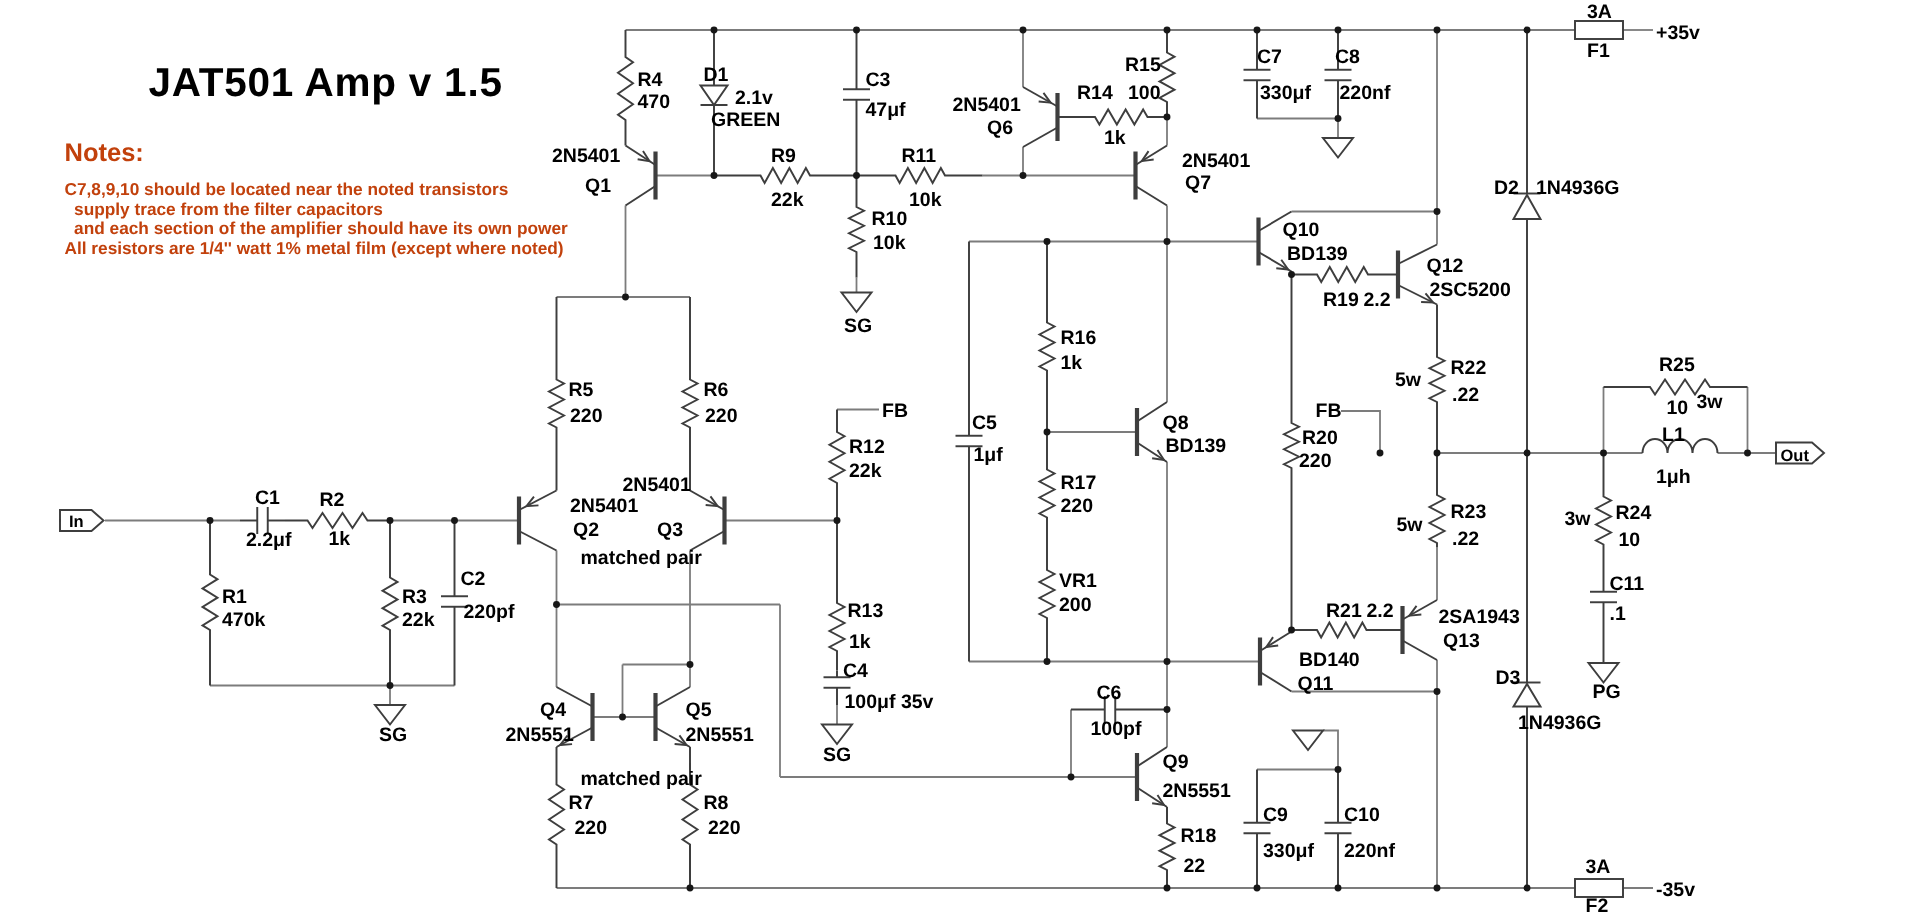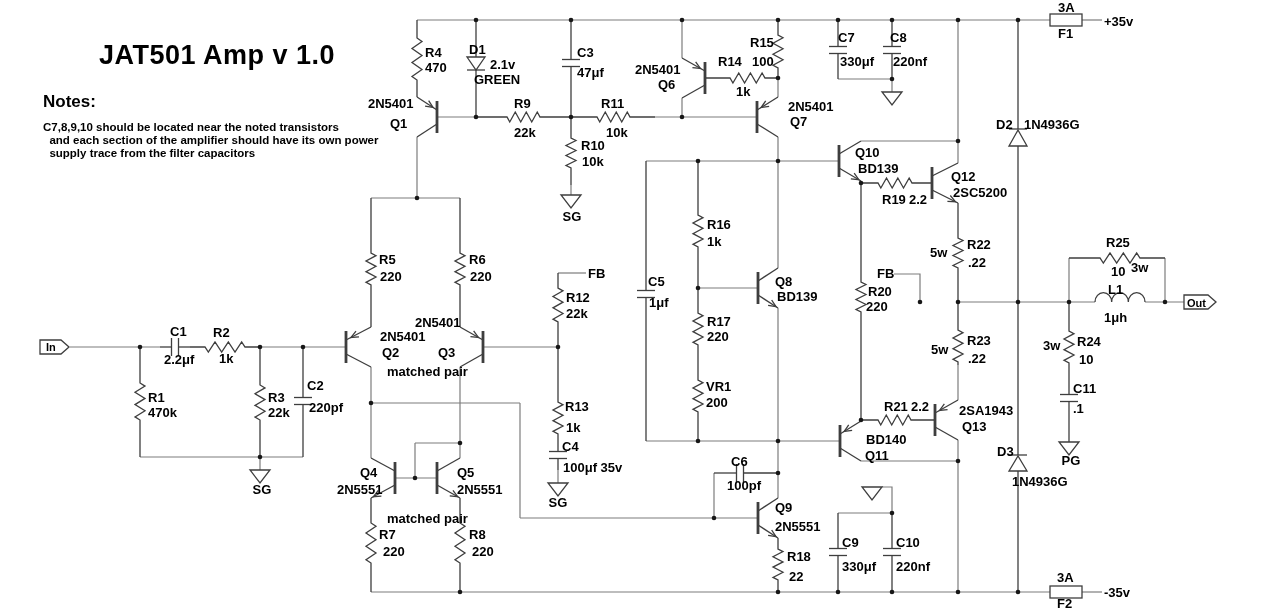--- a/index.html
+++ b/index.html
@@ -6,34 +6,35 @@
   body{width:1280px;height:613px;position:relative;overflow:hidden;
        font-family:"Liberation Sans",sans-serif}
   #schematic{position:absolute;left:0;top:0}
   .w{fill:none;stroke:#7c7c7c;stroke-width:1.2}
   .s{fill:none;stroke:#3e3e3e;stroke-width:1.3;stroke-linejoin:miter;stroke-linecap:butt}
   .bar{fill:none;stroke:#3e3e3e;stroke-width:2.8}
   .wh{fill:#ffffff;stroke:#3e3e3e;stroke-width:1.3}
   .lbl{font-family:"Liberation Sans",sans-serif;font-weight:700;fill:#000}
   .title{position:absolute;left:99px;top:40px;font:700 27px "Liberation Sans",sans-serif;
          letter-spacing:.5px;color:#000}
-  .notes{position:absolute;left:43px;top:92px;color:#000000}
+  .notes{position:absolute;left:43px;top:92px;color:#c2410c}
   .notes-h{font:700 17px "Liberation Sans",sans-serif;margin:0 0 9px 0}
   .note{font:700 11.5px "Liberation Sans",sans-serif;line-height:13px;white-space:pre}
 </style>
 </head>
 <body>
 
-<div class="title">JAT501 Amp  v 1.0</div>
+<div class="title">JAT501 Amp  v 1.5</div>
 
 <div class="notes">
   <div class="notes-h">Notes:</div>
   <div class="note">C7,8,9,10 should be located near the noted transistors</div>
+  <div class="note">  supply trace from the filter capacitors</div>
   <div class="note">  and each section of the amplifier should have its own power</div>
-  <div class="note">  supply trace from the filter capacitors</div>
+  <div class="note">All resistors are 1/4'' watt 1% metal film (except where noted)</div>
 </div>
 
 <svg id="schematic" width="1280" height="613" viewBox="0 0 1280 613">
     <polyline points="70,347 160,347" class="w"></polyline>
     <polyline points="260,347 303,347" class="w"></polyline>
     <polyline points="303,347 346,347" class="w"></polyline>
     <polyline points="140,457 303,457" class="w"></polyline>
     <polyline points="417,20 1050,20" class="w"></polyline>
     <polyline points="1082,20 1102,20" class="w"></polyline>
     <polyline points="437,117 476,117" class="w"></polyline>

